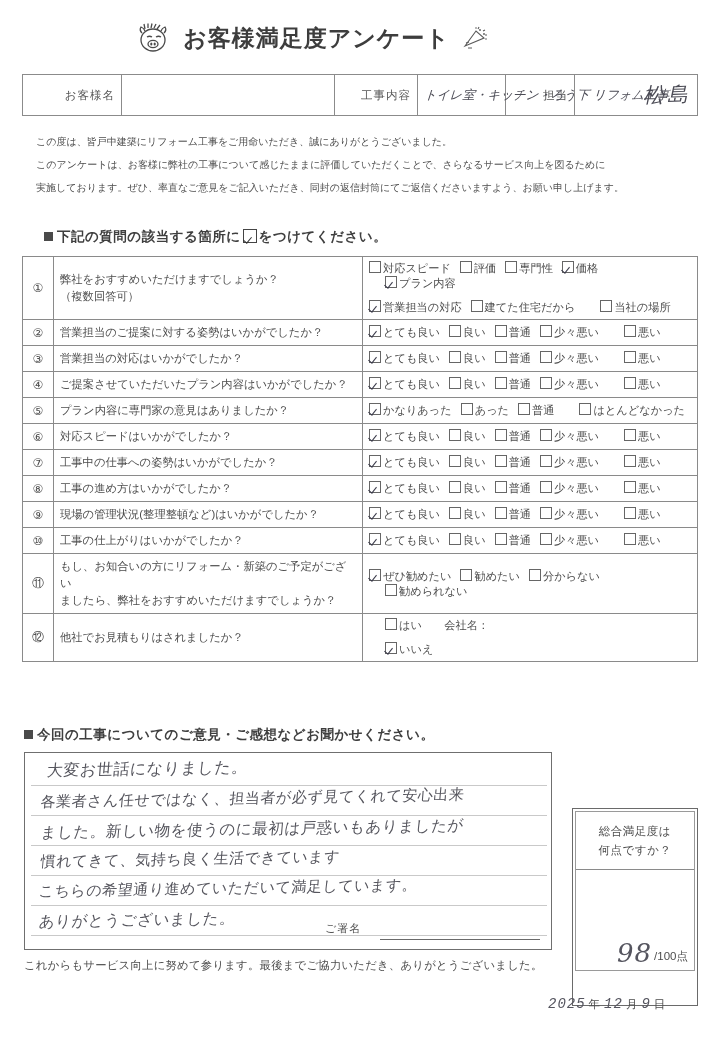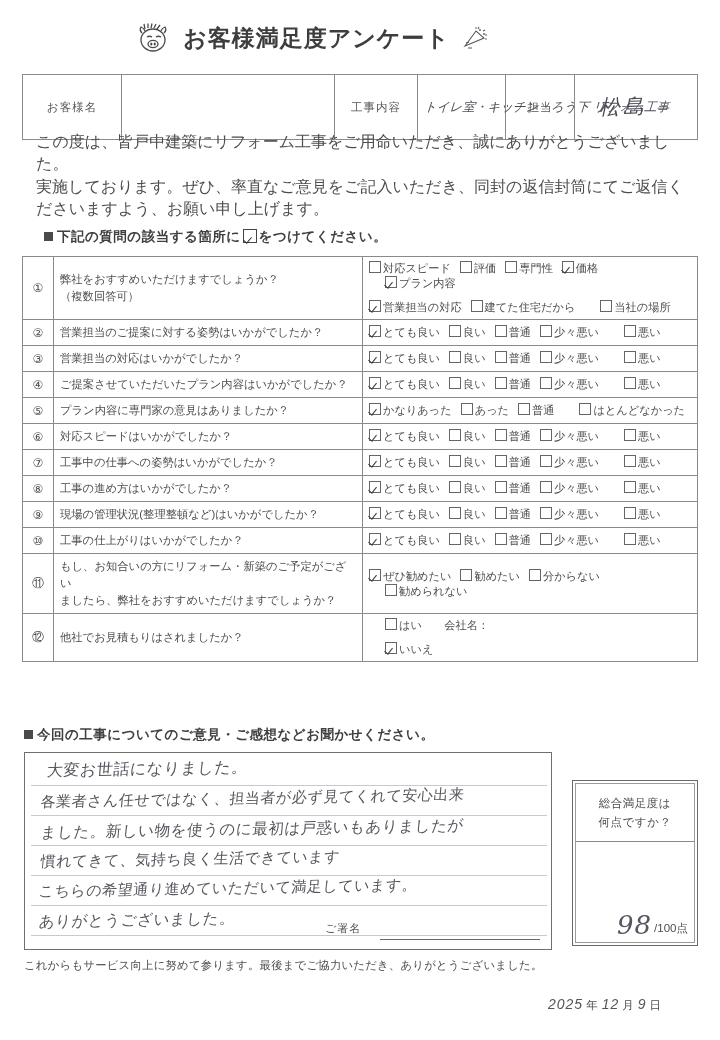--- a/index.html
+++ b/index.html
@@ -46,22 +46,23 @@
     left: 22px; top: 74px;
     width: 676px;
     border-collapse: collapse;
     table-layout: fixed;
   }
   .info-table td {
     border: 1px solid #8b8b8b;
     height: 40px;
     font-size: 11.5px;
     color: #555;
-    padding: 12px 6px;
+    padding: 0 6px;
     vertical-align: middle;
+    text-align: right;
   }
   .info-label { text-align: center; width: 86px; background: #fff; letter-spacing:1px;}
   .info-blank { width: 200px; }
   .info-label2 { text-align: center; width: 70px; letter-spacing:1px;border-radius:15px;}
   .hand {
     font-family: "DejaVu Serif", serif;
     color: #4b4b55;
     font-style: italic;
   }
   .hw-koji {
@@ -77,21 +78,21 @@
     padding-left: 18px;
     display: inline-block;
     transform: rotate(-2deg);
   }
 
   
   .intro {
     position: absolute;
     left: 36px; top: 131px;
     width: 660px;
-    font-size: 16px;
+    font-size: 10px;
     line-height: 22px;
     color: #4d4d4d;
   }
   .intro div { margin-bottom: 1px; }
 
   
   .sec-head {
     position: absolute;
     font-size: 13.5px;
     font-weight: bold;
@@ -211,22 +212,22 @@
   .sig-underline {
     position: absolute;
     left: 355px; top: 186px;
     width: 160px;
     border-top: 1.2px solid #6a6a6a;
   }
 
   
   .score-box {
     position: absolute;
-    left: 572px; top: 780px;
-    width: 126px; height: 166px;
+    left: 572px; top: 808px;
+    width: 126px; height: 198px;
     border: 1.2px solid #6a6a6a;
     box-sizing: border-box;
   }
   .score-box-inner {
     position: absolute;
     left: 2px; top: 2px;
     width: 120px; height: 160px;
     border: 1px solid #9a9a9a;
     box-sizing: border-box;
   }
@@ -276,21 +277,21 @@
     letter-spacing: .2px;
   }
   .date-row {
     position: absolute;
     left: 548px; top: 996px;
     font-size: 12px;
     color: #4d4d4d;
     white-space: nowrap;
   }
   .date-row .num {
-    font-family: Liberation Sans, sans-serif;
+    font-family: Liberation Mono, monospace;
     font-style: italic;
     font-size: 14px;
     color: #55555f;
     letter-spacing: 1px;
   }
   .date-row .unit { margin: 0 4px 0 3px; font-size: 11.5px; }
 </style>
 </head>
 <body>
 
@@ -343,20 +344,21 @@
       <td class="info-label2" style="width:56px">担当</td>
       <td style="width:110px">
         <span class="hand hw-tanto">松島</span>
       </td>
     </tr>
   </tbody>
     </table>
 
   <div class="intro">
     <div>この度は、皆戸中建築にリフォーム工事をご用命いただき、誠にありがとうございました。</div>
+    <div>このアンケートは、お客様に弊社の工事について感じたままに評価していただくことで、さらなるサービス向上を図るために</div>
     <div>実施しております。ぜひ、率直なご意見をご記入いただき、同封の返信封筒にてご返信くださいますよう、お願い申し上げます。</div>
   </div>
 
   <div class="sec-head" style="left:24px; top:228px;margin-left:20px;">
     <span class="sq"></span><span>下記の質問の該当する箇所に</span><span class="chk-inline"></span><span>をつけてください。</span>
   </div>
 
   <table class="q-table">
     <tbody id="q-body">
         <tr>

